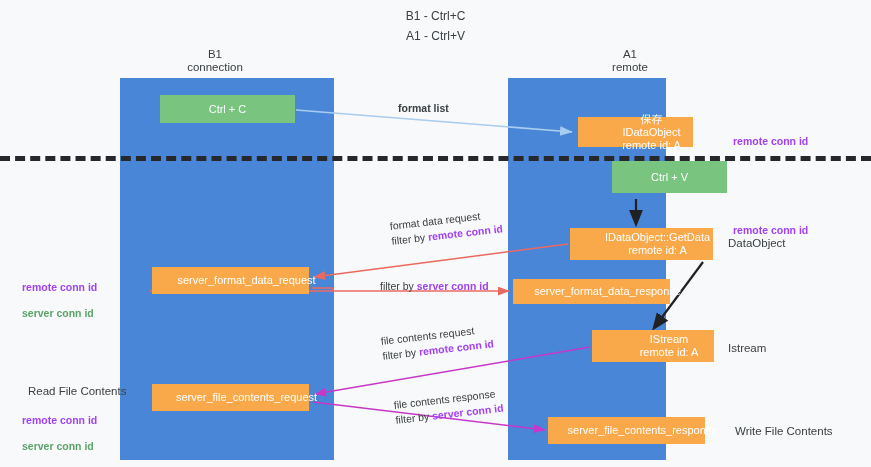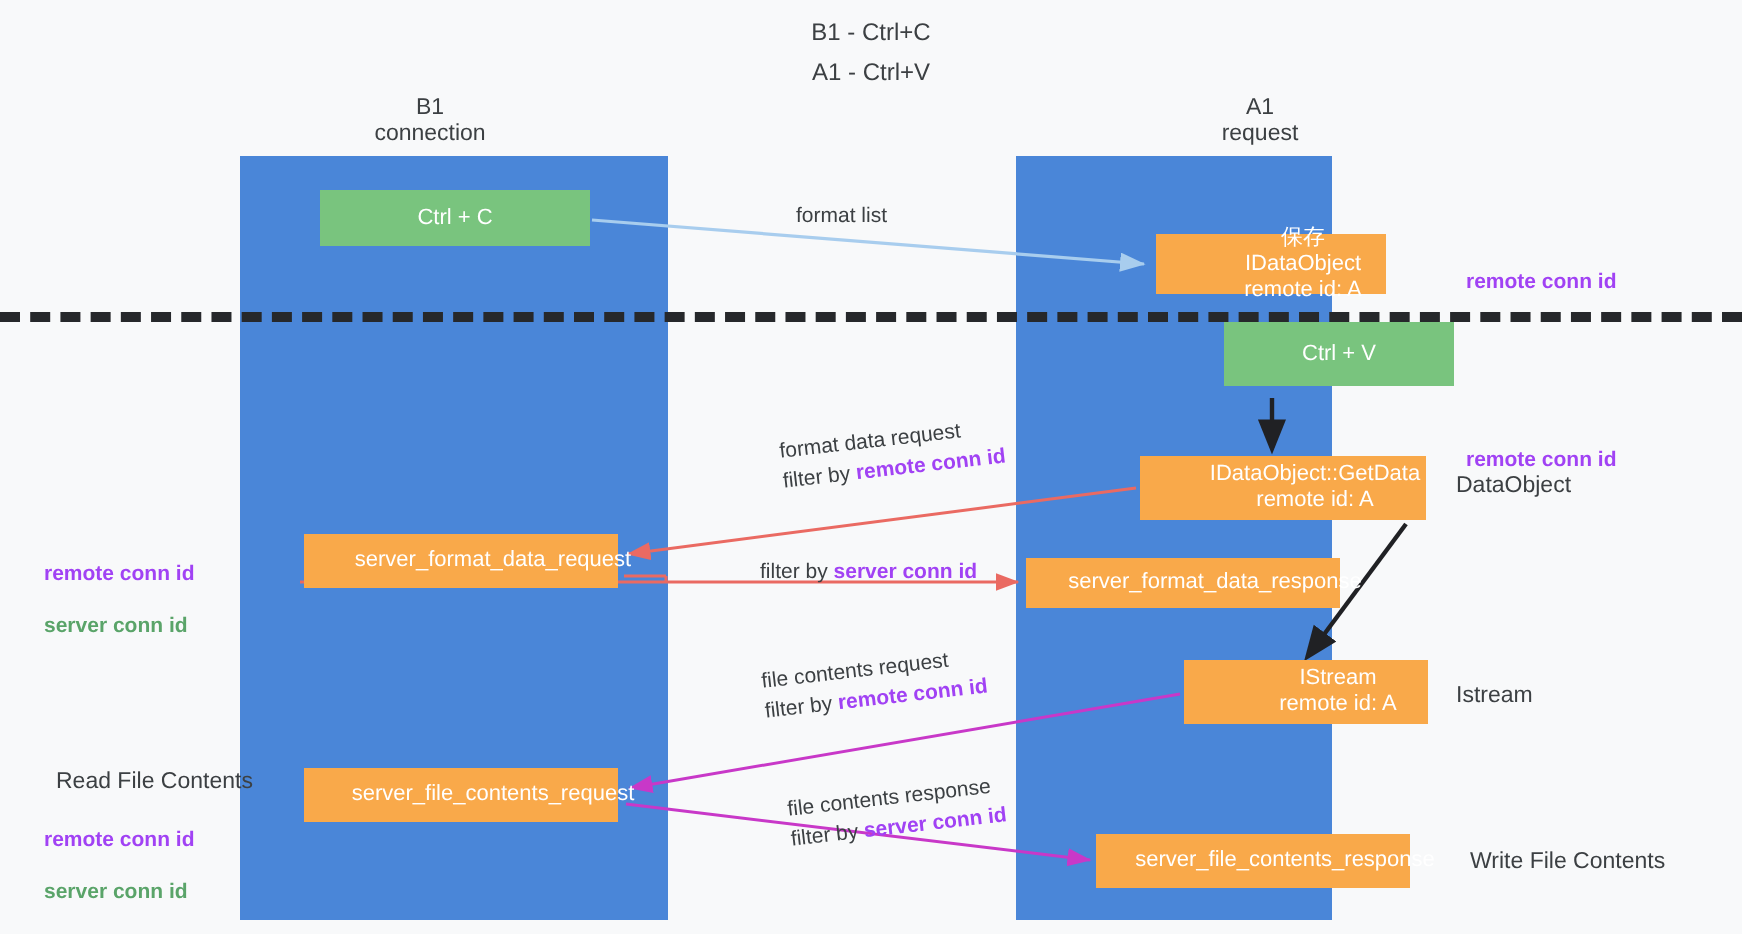--- a/index.html
+++ b/index.html
@@ -73,39 +73,39 @@
   #connid-left-mid{left:22px;top:268px;}
   #connid-left-bot{left:22px;top:401px;}
 
   .flow{
     position:absolute;font-size:10.5px;color:#3c4043;line-height:15px;
     white-space:nowrap;
   }
   .flow .hl{font-weight:bold;}
   .flow .hl.p{color:#a142f4;}
 
-  #flow-formatlist{left:398px;top:101px;}
+  #flow-formatlist{left:398px;top:101px;font-weight:bold;}
   #flow-fdreq{left:389px;top:219px;transform:rotate(-6.5deg);transform-origin:left top;}
   #flow-fdresp{left:380px;top:273px;}
   #flow-fcreq{left:380px;top:334px;transform:rotate(-6.5deg);transform-origin:left top;}
   #flow-fcresp{left:393px;top:398px;transform:rotate(-6.5deg);transform-origin:left top;}
   .flow .l2{display:block;}
 </style>
 </head>
 <body>
 
 <div id="stage">
 
   <div class="title">B1 - Ctrl+C
 A1 - Ctrl+V</div>
 
   <div class="colhead" id="colhead-b1">B1
 connection</div>
   <div class="colhead" id="colhead-a1">A1
-request</div>
+remote</div>
 
   <div class="lane" id="lane-b1"></div>
   <div class="lane" id="lane-a1"></div>
 
   <svg id="wires">
     <defs>
       <marker id="ar-blue" markerWidth="9" markerHeight="9" refX="7.5" refY="3" orient="auto">
         <path d="M0,0 L8,3 L0,6 Z" fill="#a8cdee"></path>
       </marker>
       <marker id="ar-red" markerWidth="9" markerHeight="9" refX="7.5" refY="3" orient="auto">

